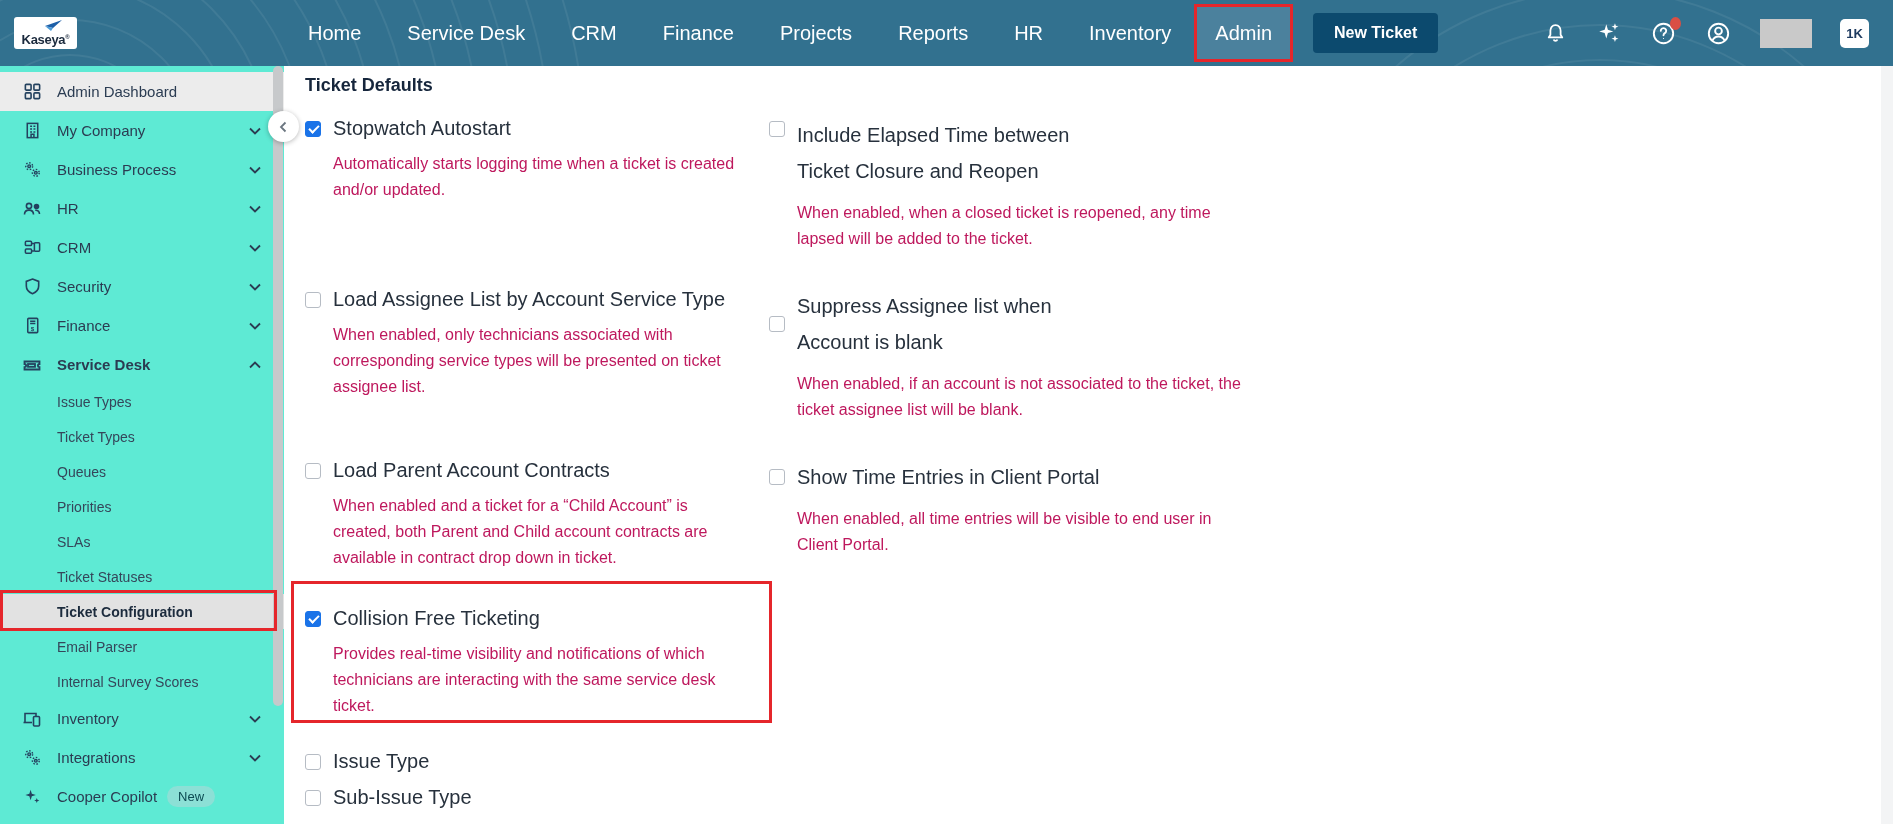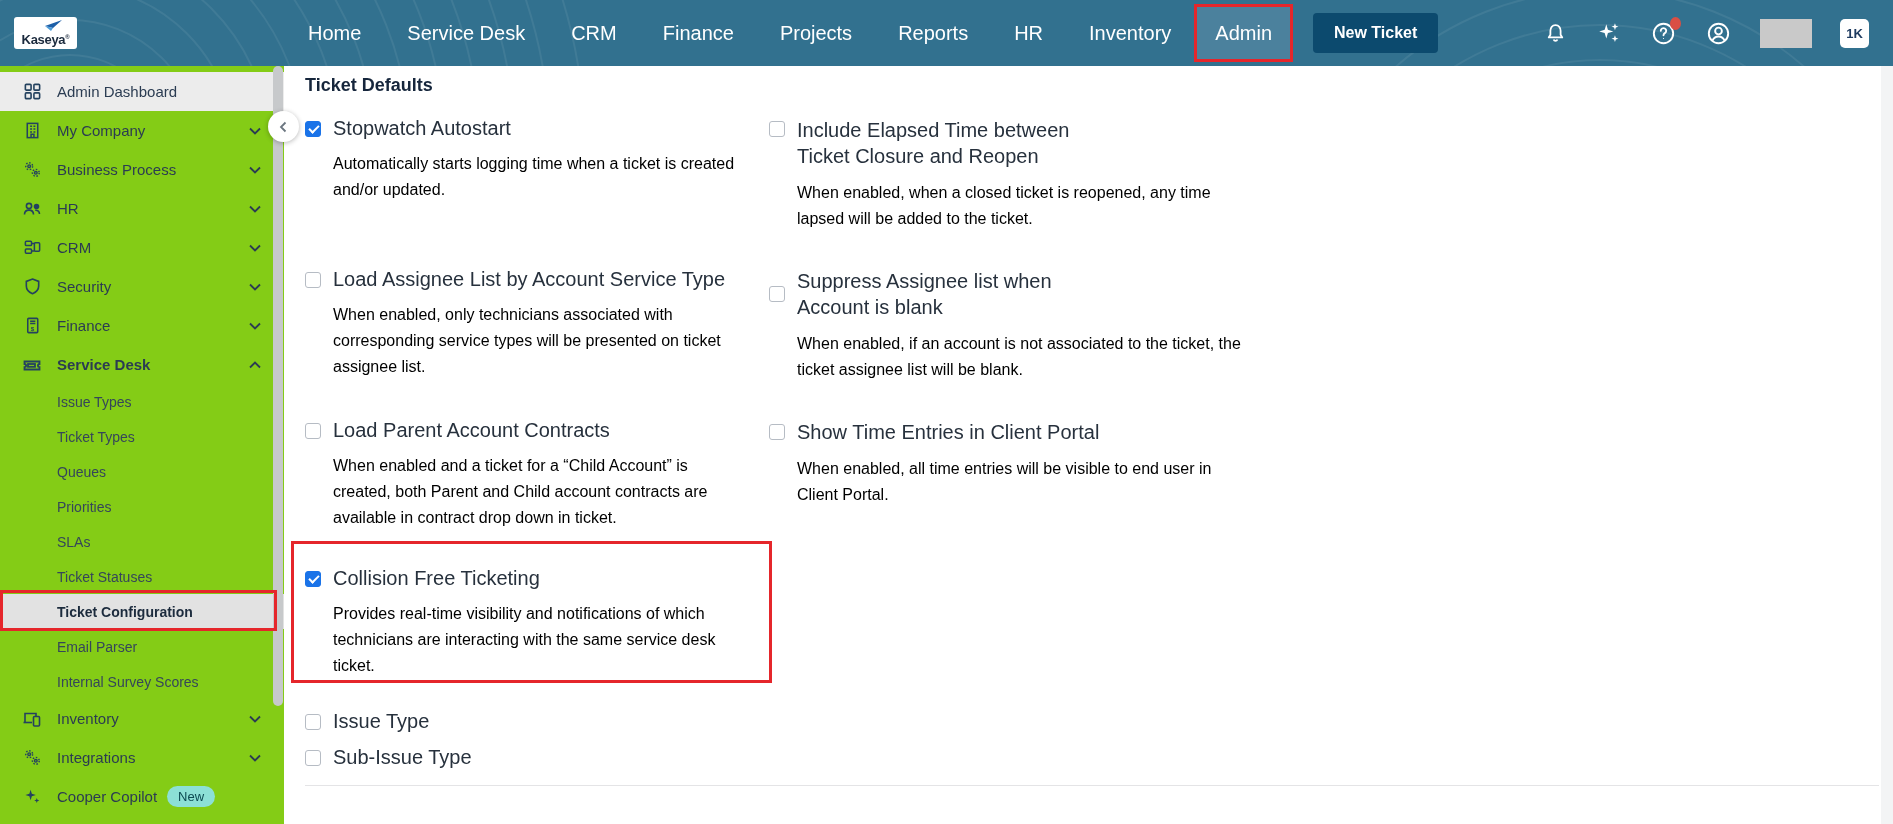--- a/index.html
+++ b/index.html
@@ -17,21 +17,21 @@
   .nav-item { height:66px; display:flex; align-items:center; padding:0 23px; color:#fff; font-size:20px; cursor:pointer; white-space:nowrap; }
   .nav-item.admin-active { height:58px; background:#4b819d; border:3px solid #e5262b; padding:0 18px; }
   .new-ticket-btn { margin-left:20px; background:#0c4a6e; color:#fff; font-size:16px; font-weight:bold; padding:11px 21px; border-radius:4px; border:none; cursor:pointer; position:relative; z-index:2; }
   .topbar-icons { margin-left:auto; display:flex; align-items:center; gap:28px; margin-right:24px; position:relative; z-index:2; }
   .tb-icon { position:relative; display:flex; cursor:pointer; }
   .badge-dot { position:absolute; top:-3px; right:-4px; width:11px; height:13px; border-radius:50%; background:#d94f44; }
   .user-redacted { width:52px; height:29px; background:#c9c9c9; }
   .k1-tile { width:29px; height:29px; background:#ffffff; border-radius:5px; display:flex; align-items:center; justify-content:center; font-size:13px; font-weight:bold; color:#1d3a5f; cursor:pointer; }
 
   
-  .sidebar { position:absolute; top:66px; left:0; bottom:0; width:284px; background:#84cc16; z-index:5; }
+  .sidebar { position:absolute; top:66px; left:0; bottom:0; width:284px; background:#5eead4; z-index:5; }
   .side-scroll-thumb { position:absolute; top:0; right:1px; width:10px; height:640px; background:#c7c9cb; border-radius:6px; }
   .collapse-btn { position:absolute; top:45px; right:-15px; width:31px; height:31px; background:#fff; border-radius:50%; box-shadow:0 1px 5px rgba(0,0,0,0.28); display:flex; align-items:center; justify-content:center; z-index:8; cursor:pointer; border:none; }
   .side-list { padding-top:6px; }
   .side-item { height:39px; display:flex; align-items:center; padding-left:22px; font-size:15px; color:#2b3c52; cursor:pointer; }
   .side-item.active { background:#ececec; }
   .side-item.bold { font-weight:bold; }
   .side-icon { width:20px; height:20px; margin-right:15px; display:flex; align-items:center; justify-content:center; flex:none; }
   .chev { margin-left:auto; margin-right:23px; display:flex; }
   .side-sub { height:35px; display:flex; align-items:center; padding-left:57px; font-size:14px; color:#35465a; cursor:pointer; }
   .side-sub.selected { background:#e2e2e2; font-weight:bold; color:#1c2b3d; }
@@ -42,23 +42,23 @@
   .content { position:absolute; left:284px; top:66px; right:0; bottom:0; padding:9px 0 0 21px; background:#fff; }
   .main-scroll-track { position:absolute; top:66px; right:0; bottom:0; width:12px; background:#f3f4f5; z-index:6; }
   .section-title { font-size:18px; font-weight:bold; color:#16263c; }
   .settings-grid { display:grid; grid-template-columns:464px 600px; margin-top:21px; align-items:start; }
   .setting { margin-bottom:36px; }
   .setting-head { display:flex; align-items:center; gap:12px; }
   .cb { width:16px; height:16px; border:1.5px solid #b6bcc4; border-radius:3px; background:#fff; flex:none; position:relative; cursor:pointer; }
   .cb[data-checked="true"] { background:#1a73e8; border-color:#1a73e8; }
   .cb[data-checked="true"]::after { content:""; position:absolute; left:3px; top:3.5px; width:8px; height:4px; border-left:2px solid #fff; border-bottom:2px solid #fff; transform:rotate(-45deg); }
   .setting-label { font-size:20px; color:#27313d; }
-  .setting-desc { margin:11px 0 0 28px; font-size:16px; line-height:26px; color:#000000; max-width:416px; }
+  .setting-desc { margin:11px 0 0 28px; font-size:16px; line-height:26px; color:#be185d; max-width:416px; }
   .col-right .setting-desc { max-width:448px; }
-  .col-right .setting-label { max-width:320px; line-height:26px; }
+  .col-right .setting-label { max-width:320px; line-height:36px; }
   .collision-wrap { position:relative; margin-bottom:18px; }
   .anno-collision { position:absolute; left:-14px; top:-26px; width:481px; height:142px; border:3px solid #e5262b; pointer-events:none; }
   .section-title-2 { margin-top:2px; }
   .required-row { display:flex; align-items:center; gap:12px; margin-top:13px; }
   .divider { border-top:1px solid #e4e4e6; margin:16px 14px 0 0; }
 </style>
 </head>
 <body>
 
 <div class="topbar">

